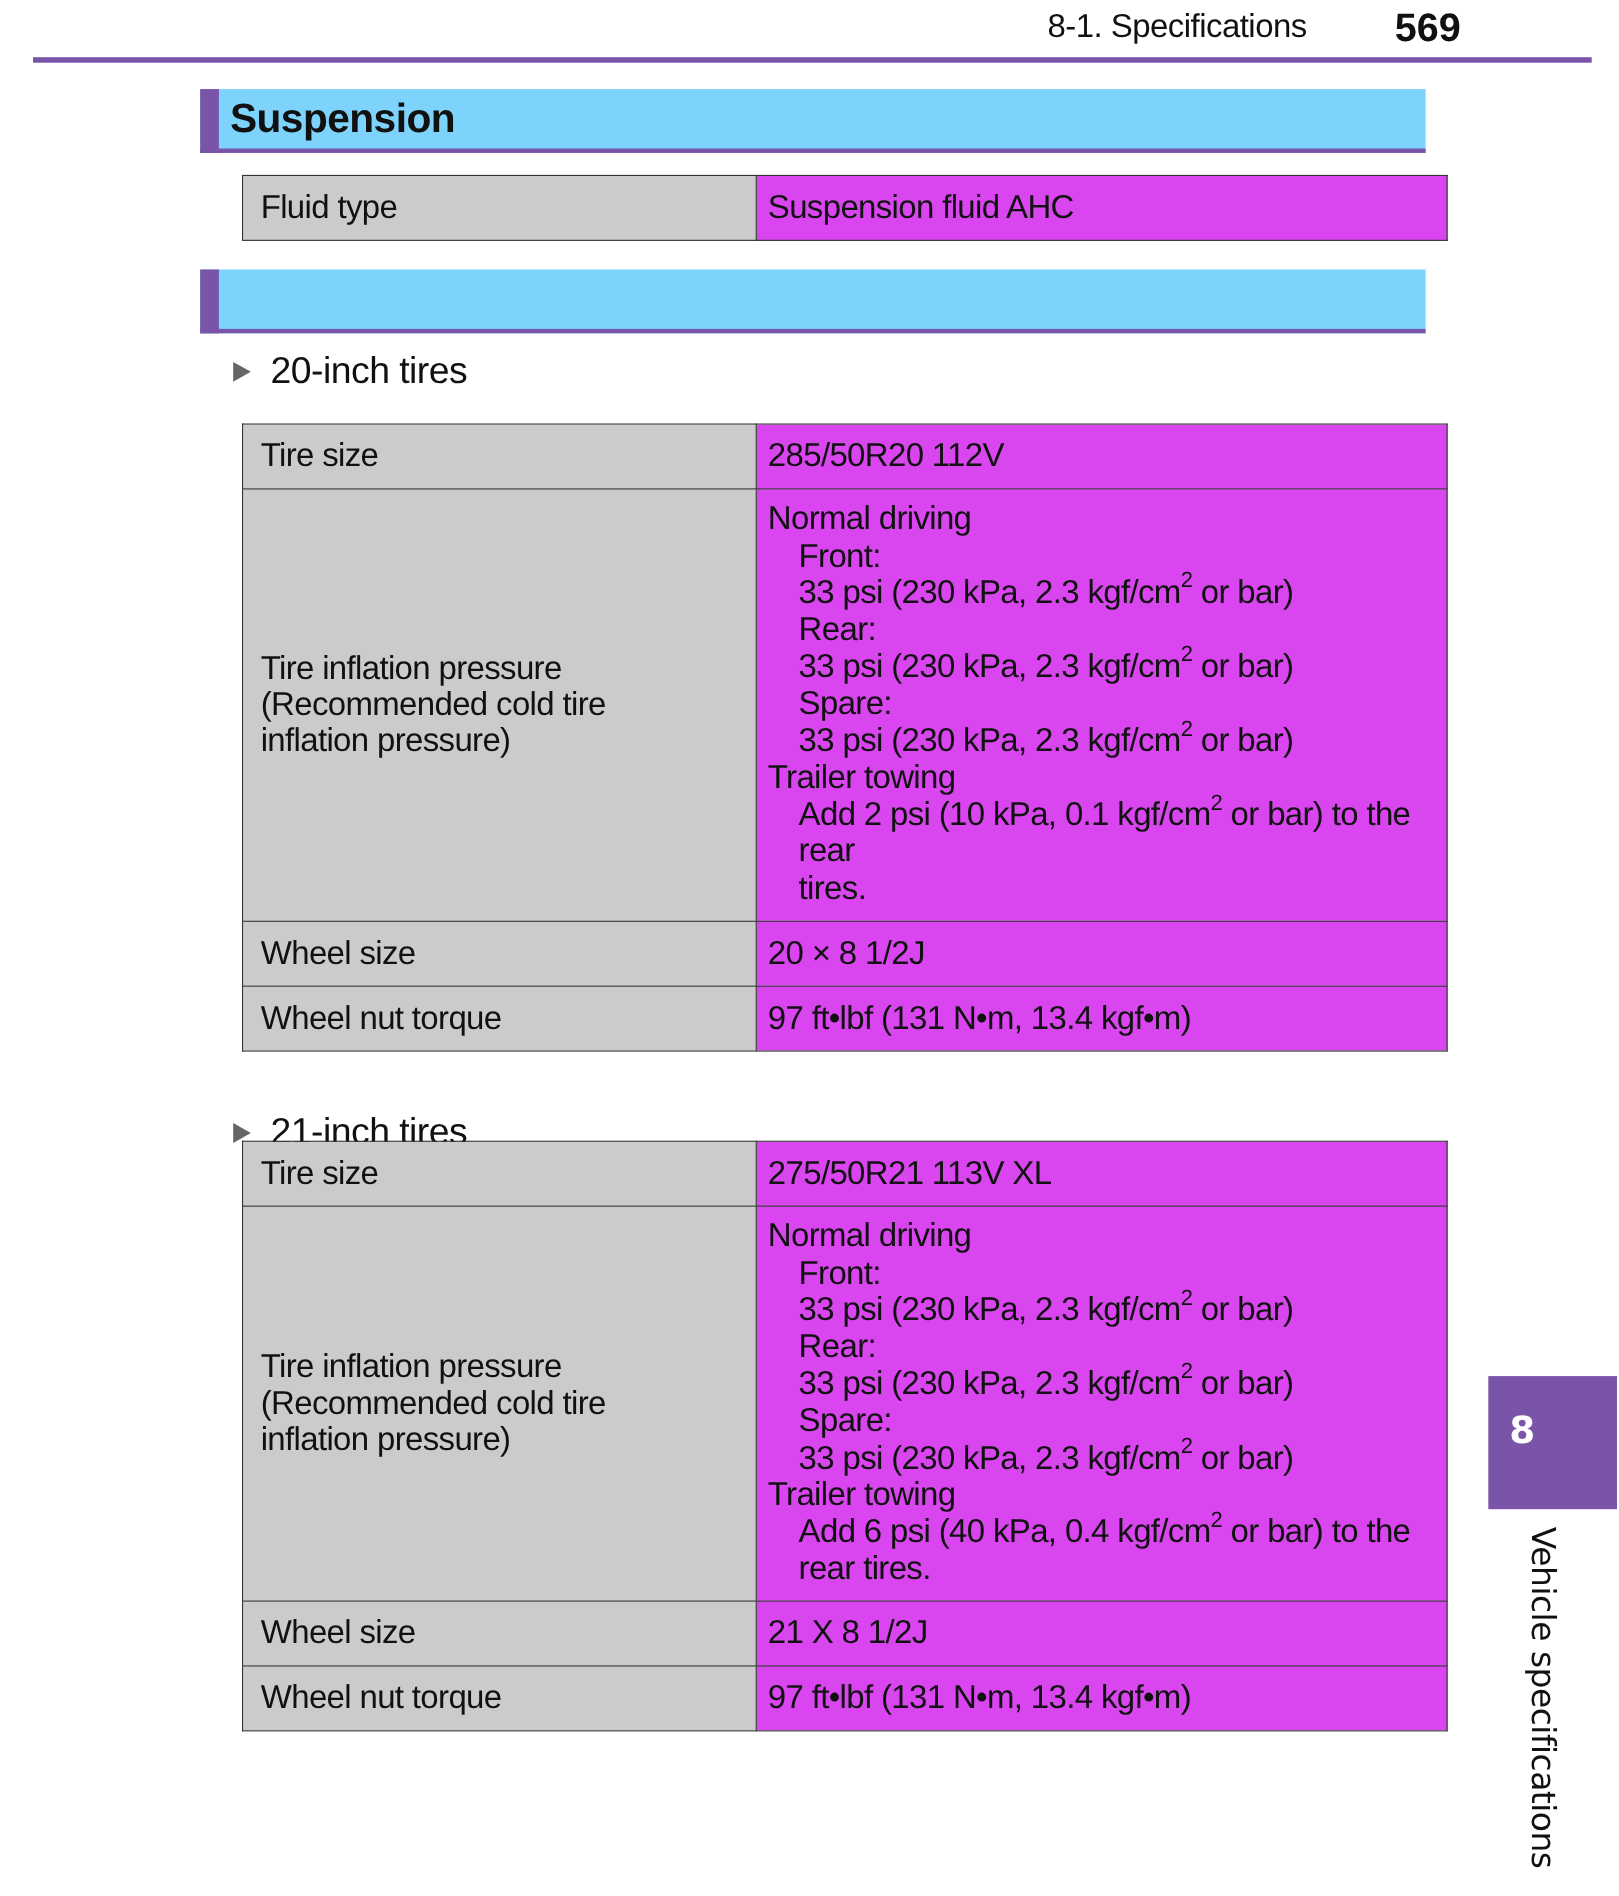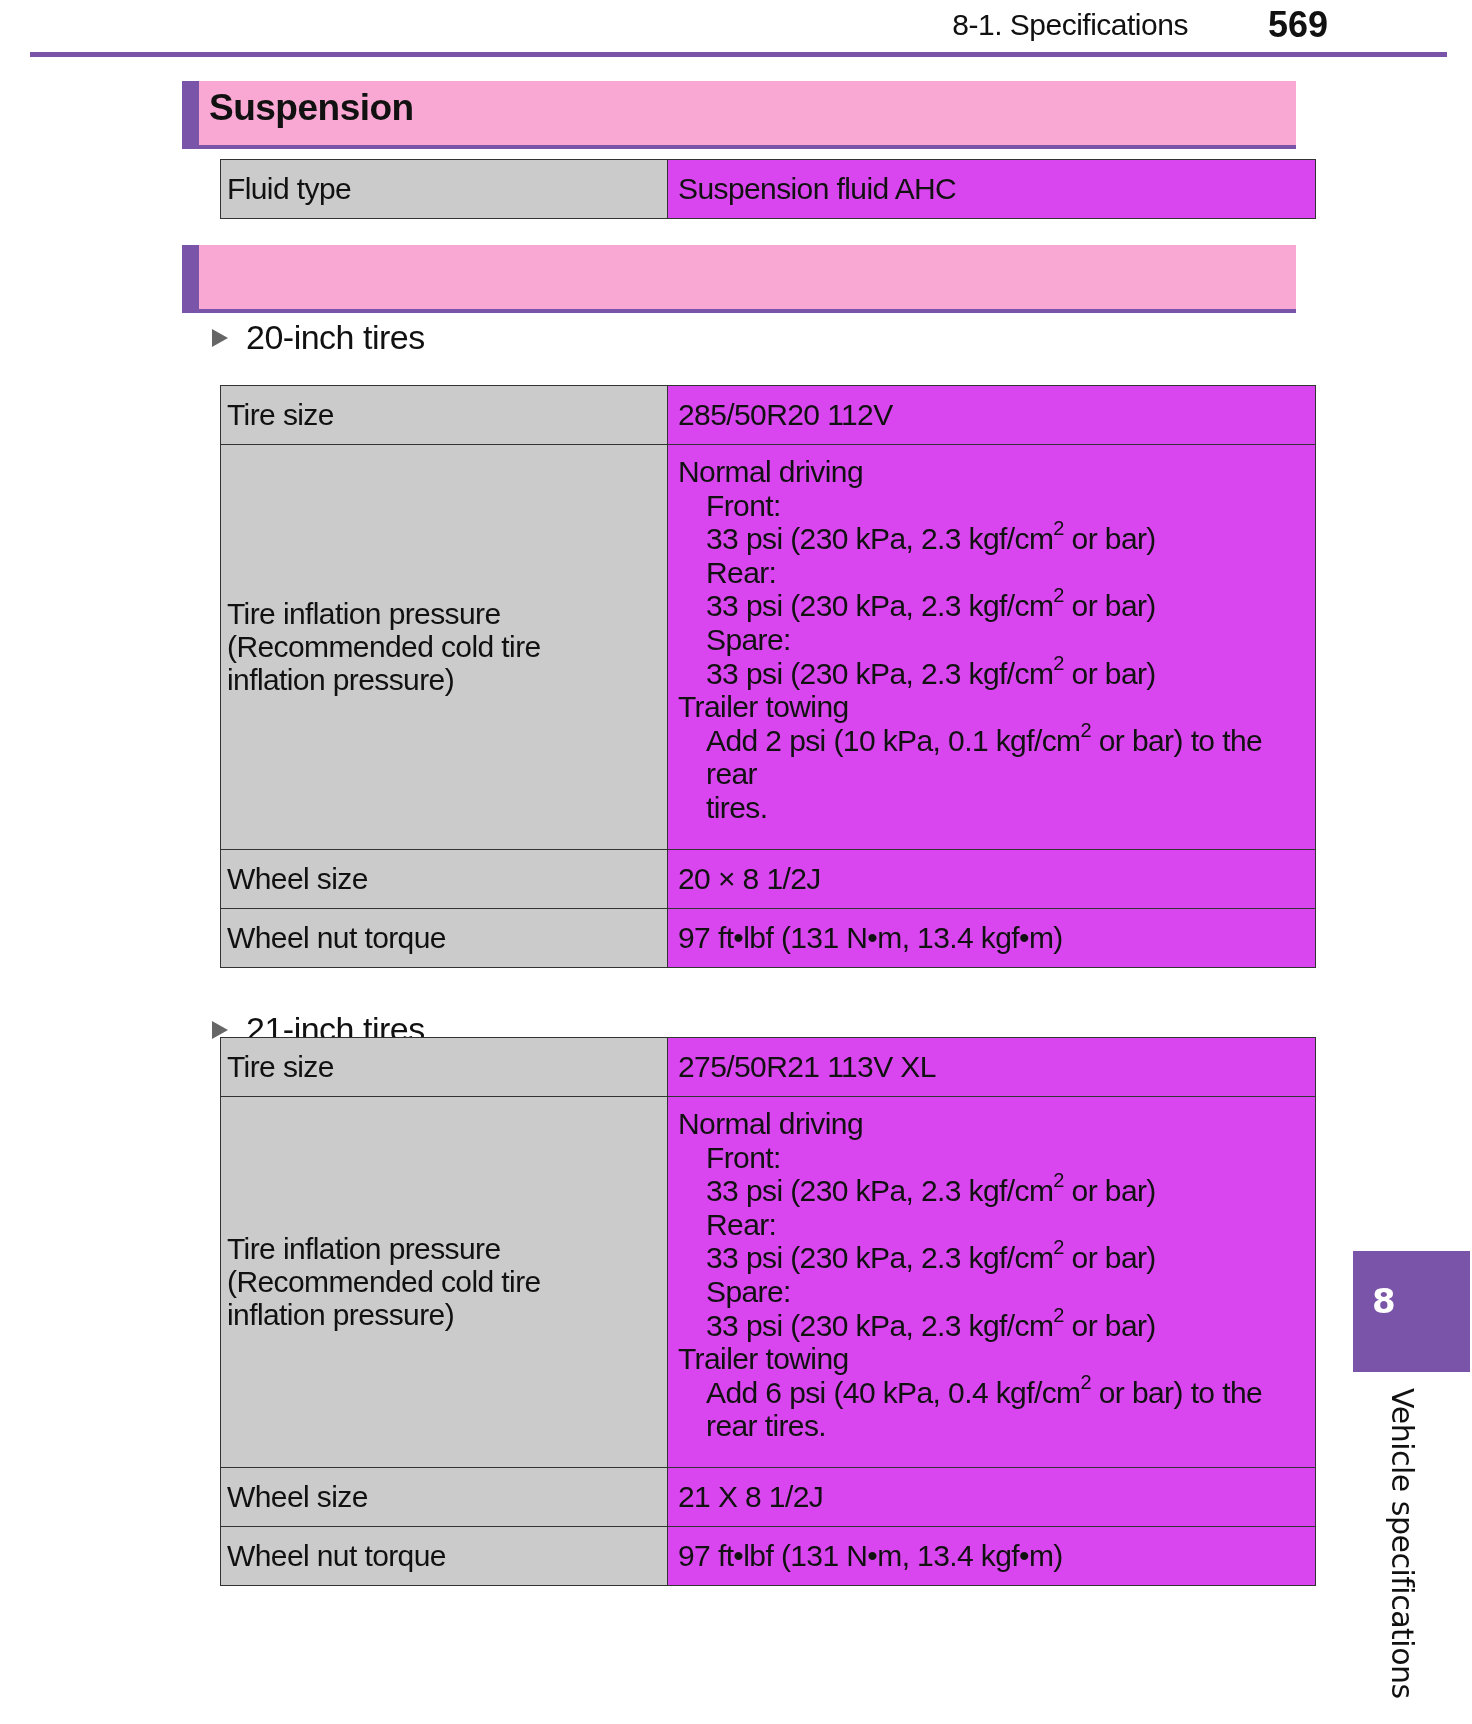--- a/index.html
+++ b/index.html
@@ -3,35 +3,35 @@
 <meta charset="utf-8">
 <style>
   html, body { margin: 0; padding: 0; background: #ffffff; }
   body { width: 1472px; height: 1724px; position: relative; overflow: hidden;
          font-family: "Liberation Sans", sans-serif; color: #111; }
   .running-head { position: absolute; top: 0; right: 144px; height: 50px; display: flex; align-items: center; }
   .running-title { font-size: 30px; letter-spacing: -0.5px; margin-right: 80px; }
   .page-number { font-size: 36px; font-weight: bold; }
   .top-rule { position: absolute; left: 30px; width: 1417px; top: 52px; height: 5px; background: #7a54a8; }
 
-  .section-header { position: absolute; left: 182px; width: 1114px; height: 68px;
-                    background: #f9a8d4; border-bottom: 4px solid #7a54a8; box-sizing: border-box; }
+  .section-header { position: absolute; left: 182px; width: 1114px; height: 58px;
+                    background: #7dd3fc; border-bottom: 4px solid #7a54a8; box-sizing: border-box; }
   .section-header .bar { position: absolute; left: 0; top: 0; bottom: -4px; width: 17px; background: #7a54a8; }
   .section-header .title { position: absolute; left: 27px; top: 6px; font-size: 37px; font-weight: bold; letter-spacing: -0.5px; }
 
   .subhead { position: absolute; left: 212px; display: flex; align-items: center; }
   .subhead .tri { width: 0; height: 0; border-left: 16px solid #666; border-top: 9px solid transparent; border-bottom: 9px solid transparent; margin-right: 18px; }
   .subhead .label { font-size: 34px; letter-spacing: -0.5px; }
 
   table.spec { position: absolute; left: 220px; width: 1096px; border-collapse: collapse; }
   table.spec td { border: 1.5px solid #333; font-size: 30px; letter-spacing: -0.6px; vertical-align: middle; }
-  table.spec td.k { background: #cbcbcb; width: 434px; padding: 0 6px; }
+  table.spec td.k { background: #cbcbcb; width: 434px; padding: 0 16px; }
   table.spec td.v { background: #d946ef; padding: 0 10px; }
   table.spec tr.single td { height: 58px; }
-  .pressure-block { padding: 10px 0 24px; line-height: 33.6px; }
+  .pressure-block { padding: 10px 0 12px; line-height: 33.6px; }
   .pressure-block .lvl1 { padding-left: 0; }
   .pressure-block .lvl2 { padding-left: 28px; }
   sup { font-size: 20px; line-height: 0; position: relative; top: -3px; }
 
   .thumb-tab { position: absolute; left: 1353px; top: 1251px; width: 117px; height: 121px; background: #7a54a8; }
   .thumb-tab .num { position: absolute; left: 19px; top: 30px; color: #fff; font-size: 34px; font-weight: bold; font-family: "DejaVu Sans", sans-serif; }
   .side-label { position: absolute; left: 1380px; top: 1388px; width: 50px; height: 290px; }
   .side-label span { position: absolute; left: 0; top: 0; transform-origin: 0 0; transform: translate(40px, 0) rotate(90deg);
                      font-size: 30px; white-space: nowrap; font-family: "DejaVu Sans", sans-serif; letter-spacing: -0.5px; }
 </style>

